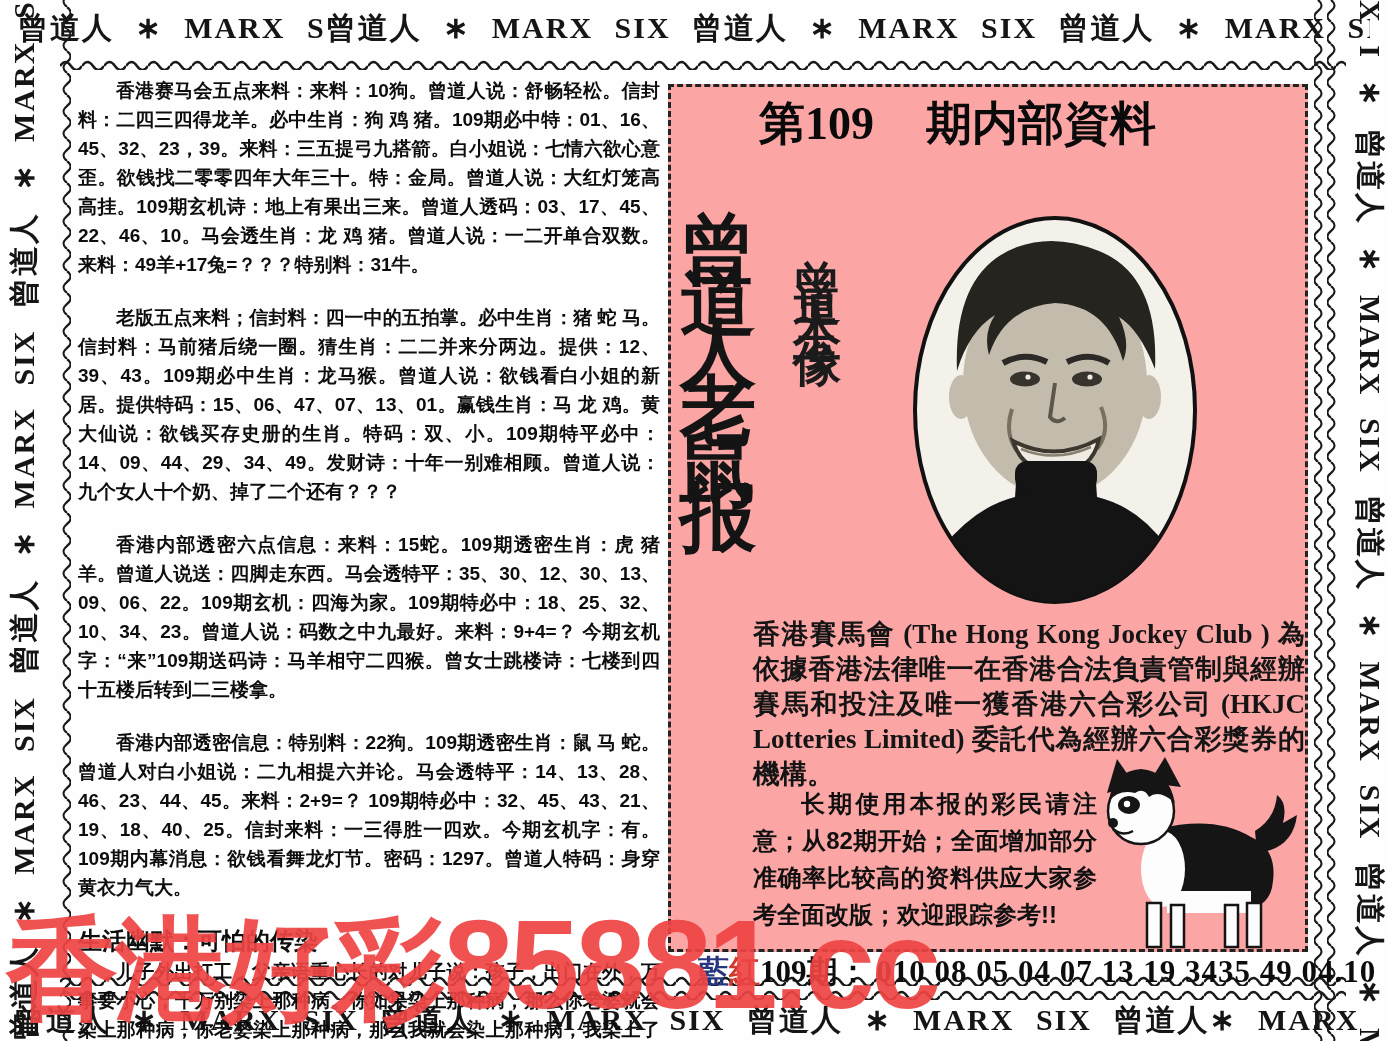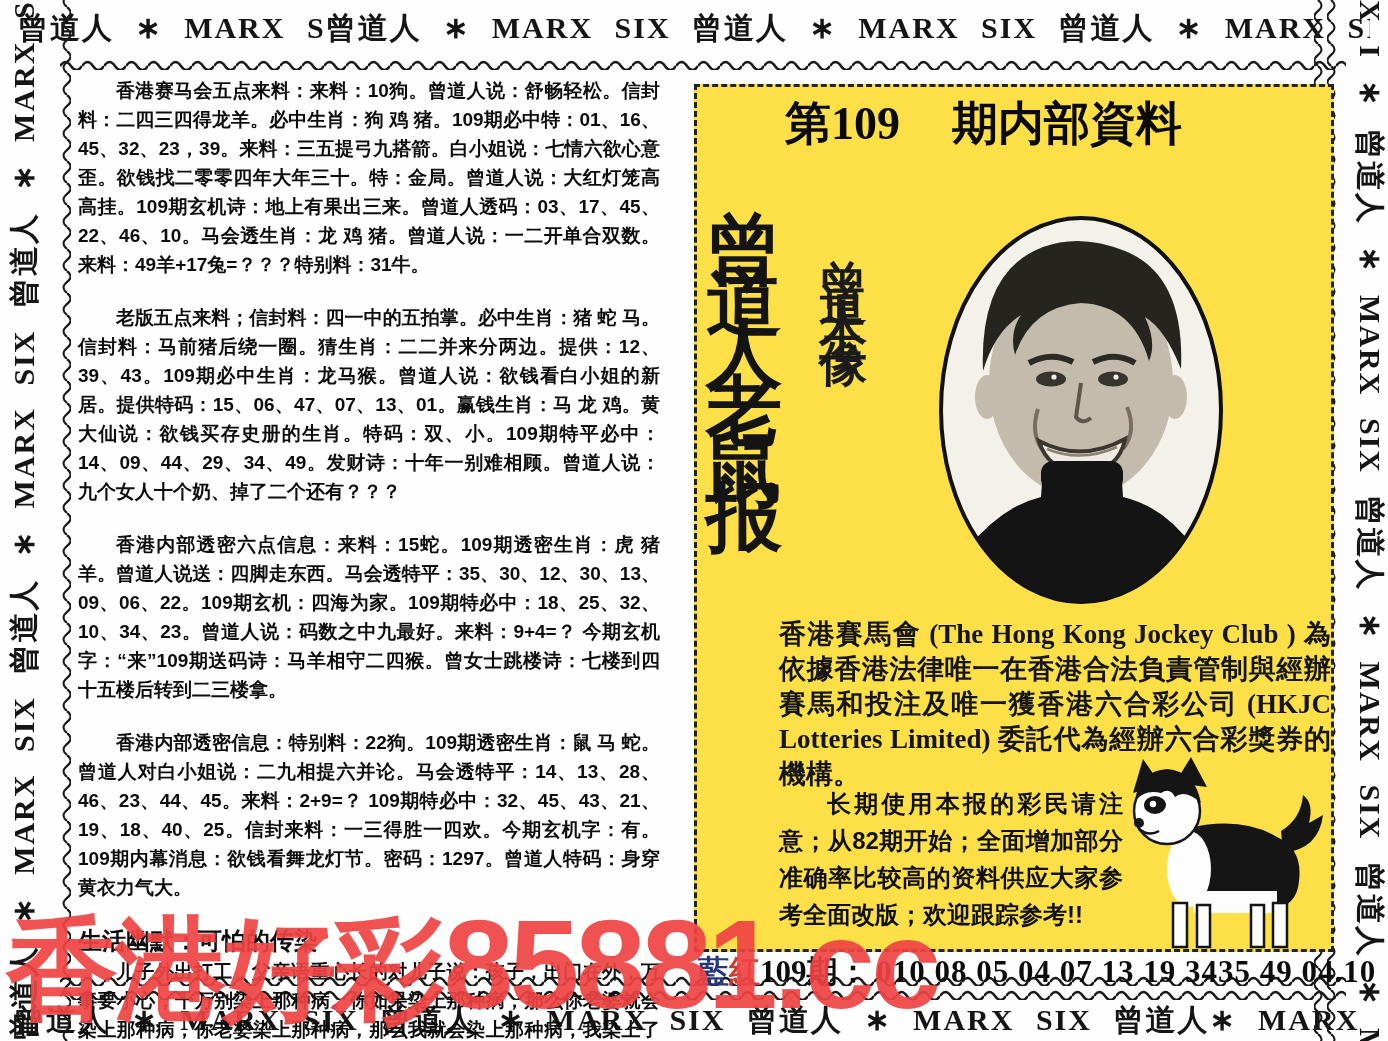--- a/index.html
+++ b/index.html
@@ -22,22 +22,22 @@
   .wave-vert{transform-origin:0 0;}
 
   
   #left-col{position:absolute;left:78px;top:76px;width:582px;}
   #left-col p{margin:0 0 24px 0;font-size:19px;font-weight:bold;line-height:29px;
       text-align:justify;text-indent:2em;color:#0d0d0d;}
   #left-col p.joke-title{font-size:24px;margin:4px 0 2px 0;text-indent:0;}
   #left-col p.joke-body{margin-bottom:0;}
 
   
-  #info-box{position:absolute;left:694px;top:84px;width:640px;height:868px;
-      border:3px dashed #222;box-sizing:border-box;background:#fde047;}
+  #info-box{position:absolute;left:668px;top:84px;width:640px;height:868px;
+      border:3px dashed #222;box-sizing:border-box;background:#fca5a5;}
   #issue-title{position:absolute;left:88px;top:6px;white-space:nowrap;
       font-size:46px;font-weight:bold;color:#0a0a0a;font-family:"Liberation Serif",serif;}
   #issue-title .gap{display:inline-block;width:52px;}
   #zodiac{position:absolute;left:104px;top:66px;font-size:41px;font-weight:bold;
       letter-spacing:12px;color:#3c3c3c;white-space:nowrap;
       text-shadow:2px 2px 1px #b9b9b9,-1px -1px 0 #777;}
   .vert-text{position:absolute;writing-mode:vertical-rl;text-orientation:upright;
       font-weight:bold;color:#141414;line-height:1;}
   #masthead-vert{left:10px;top:62px;font-size:76px;letter-spacing:54px;
       font-family:"Liberation Serif",serif;}

